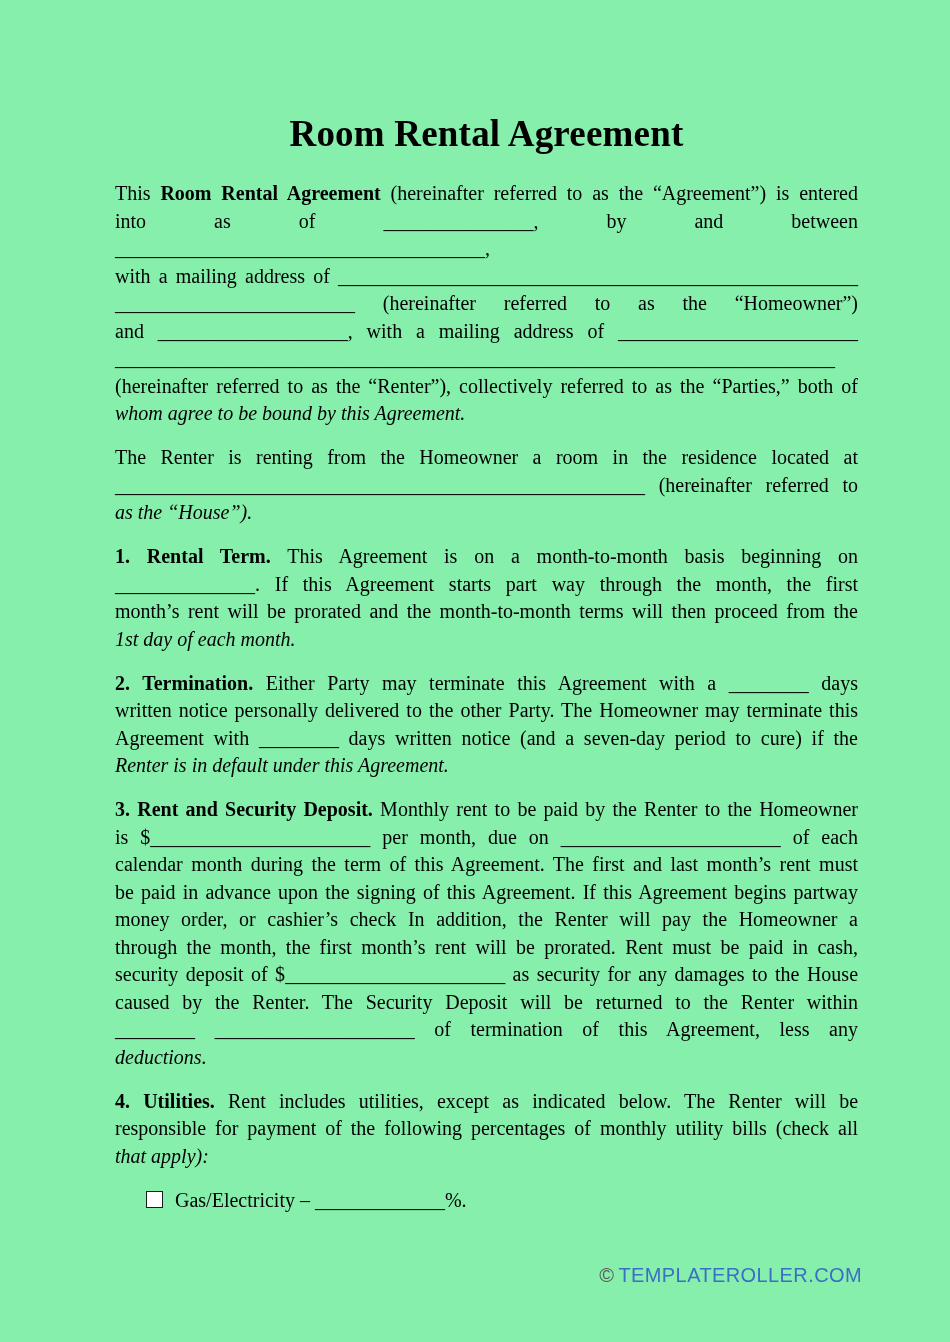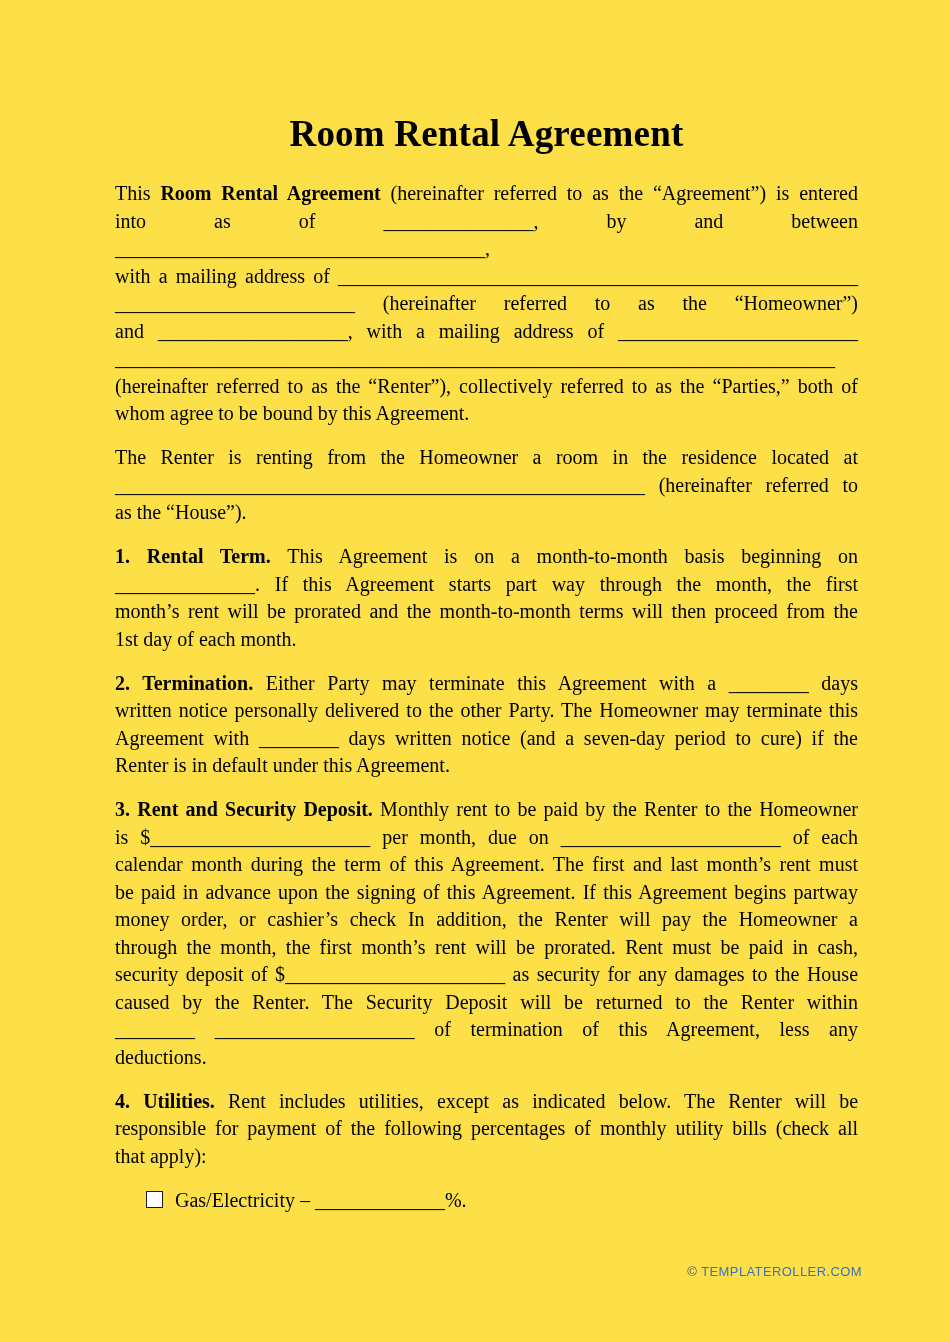--- a/index.html
+++ b/index.html
@@ -5,21 +5,21 @@
   html, body {
     margin: 0;
     padding: 0;
     background: #ffffff;
   }
   .page {
     position: relative;
     width: 950px;
     height: 1342px;
     box-sizing: border-box;
-    background: #fde047;
+    background: #86efac;
     padding: 112px 92px 0 115px;
     overflow: hidden;
     font-family: "Liberation Serif", "DejaVu Serif", serif;
     color: #000000;
   }
   .doc-title {
     font-size: 37px;
     font-weight: bold;
     line-height: 44px;
     text-align: center;
@@ -34,20 +34,21 @@
   }
   .line {
     line-height: 27.5px;
     text-align: justify;
     text-align-last: justify;
     -moz-text-align-last: justify;
     white-space: normal;
   }
   .line.last {
     text-align-last: left;
+    font-style: italic;
     -moz-text-align-last: left;
   }
   .line strong { font-weight: bold; }
   .blank { letter-spacing: 0; }
   .checkbox-row {
     padding-left: 31px;
     line-height: 27.5px;
     margin-top: 0;
   }
   .checkbox-box {
@@ -57,21 +58,21 @@
     border: 1.6px solid #1a1a1a;
     background: #ffffff;
     margin-right: 12px;
     vertical-align: -1px;
   }
   .footer {
     position: absolute;
     top: 1264px;
     right: 88px;
     font-family: "Liberation Sans", "DejaVu Sans", sans-serif;
-    font-size: 13px;
+    font-size: 20px;
     letter-spacing: 0.4px;
     white-space: nowrap;
   }
   .footer .copy-symbol { color: #595959; margin-right: 4px; }
   .footer .site-link { text-decoration: none; }
 </style>
 </head>
 <body>
 
 <div class="page">

